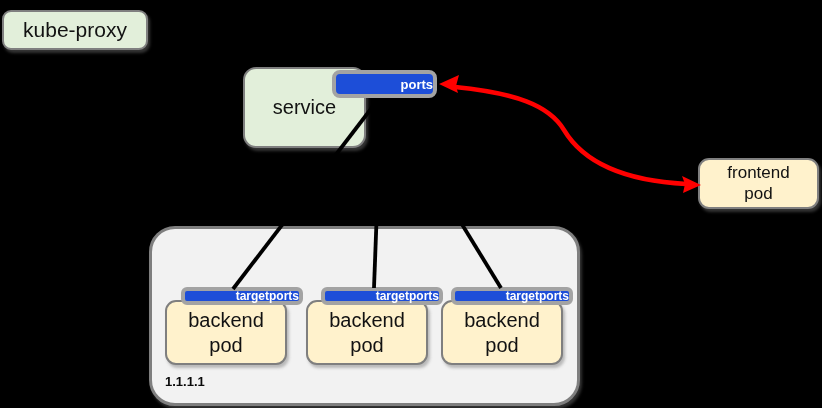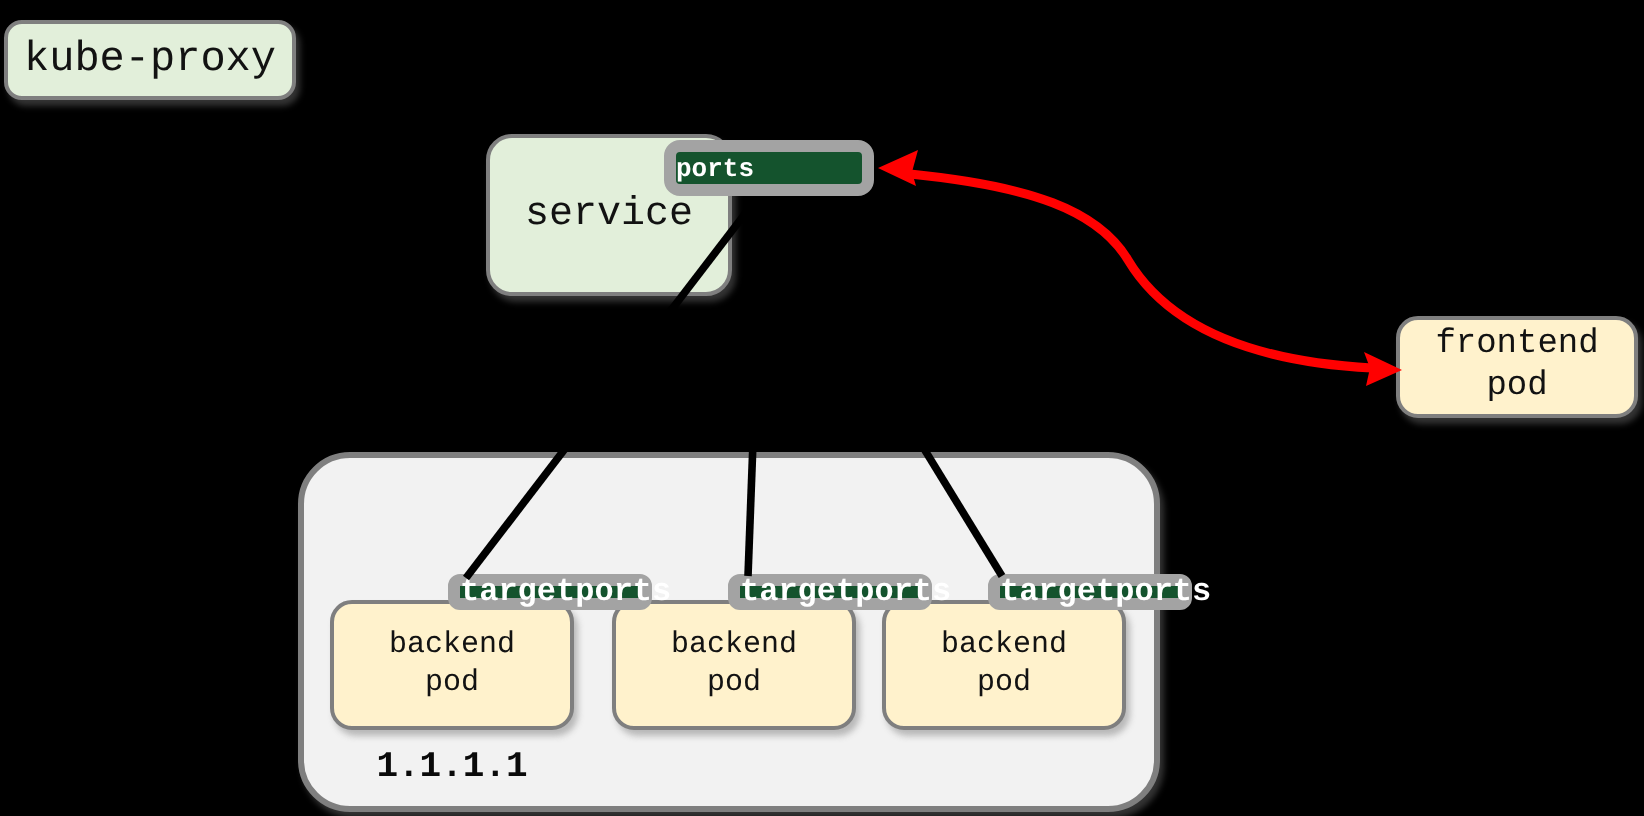--- a/index.html
+++ b/index.html
@@ -3,21 +3,21 @@
 <meta charset="utf-8">
 <style>
   html, body {
     margin: 0; padding: 0;
     background: #000;
   }
   #canvas {
     position: relative;
     width: 822px; height: 408px;
     background: #000;
-    font-family: Liberation Mono, monospace;
+    font-family: Liberation Sans, sans-serif;
     overflow: hidden;
   }
   .node {
     position: absolute;
     display: flex; flex-direction: column;
     align-items: center; justify-content: center;
     text-align: center;
     box-sizing: border-box;
     color: #121212;
   }
@@ -36,56 +36,55 @@
   .group-box {
     position: absolute;
     background: #F2F2F2;
     border: 3px solid #7f7f7f;
     border-radius: 26px;
     box-sizing: border-box;
     box-shadow: 2px 3px 3px rgba(115,115,115,0.45);
   }
   .badge {
     position: absolute;
-    background: #14532d;
-    border: 6px solid #a3a3a3;
+    background: #1d4ed8;
+    border: 4px solid #a3a3a3;
     color: #ffffff;
     font-weight: bold;
-    display: flex; align-items: center; justify-content: flex-start;
+    display: flex; align-items: center; justify-content: flex-end;
     box-sizing: border-box;
     z-index: 5;
   }
   .ports-badge {
     left: 332px; top: 70px; width: 105px; height: 28px;
     border-radius: 8px;
     font-size: 13px;
   }
   .target-badge {
-    width: 102px; height: 18px;
+    width: 122px; height: 18px;
     border-radius: 6px;
-    font-size: 16px;
+    font-size: 12px;
     top: 287px;
-    margin-left: 43px;
   }
   .ip-label {
     position: absolute;
     top: 374px;
     width: 122px;
-    text-align: center;
+    text-align: left;
     color: #0a0a0a;
     font-weight: bold;
-    font-size: 18px;
+    font-size: 13px;
     z-index: 4;
   }
   .two-line span { display: block; line-height: 1.22; }
   #kube-proxy-node { left: 2px; top: 10px; width: 146px; height: 40px; font-size: 21px; }
   #service-node    { left: 243px; top: 67px; width: 123px; height: 81px; font-size: 20px; border-radius: 13px; }
   #frontend-pod-node { left: 698px; top: 158px; width: 121px; height: 51px; font-size: 17px; }
   #backend-group   { left: 149px; top: 226px; width: 431px; height: 180px; }
-  .backend-pod { top: 300px; width: 122px; height: 65px; font-size: 15px; z-index: 3; }
+  .backend-pod { top: 300px; width: 122px; height: 65px; font-size: 20px; z-index: 3; }
   #backend-pod-1 { left: 165px; }
   #backend-pod-2 { left: 306px; }
   #backend-pod-3 { left: 441px; }
   #target-badge-1 { left: 181px; }
   #target-badge-2 { left: 321px; }
   #target-badge-3 { left: 451px; }
   #ip-1 { left: 165px; }
   #ip-2 { left: 306px; }
   #ip-3 { left: 441px; }
   #overlay {

